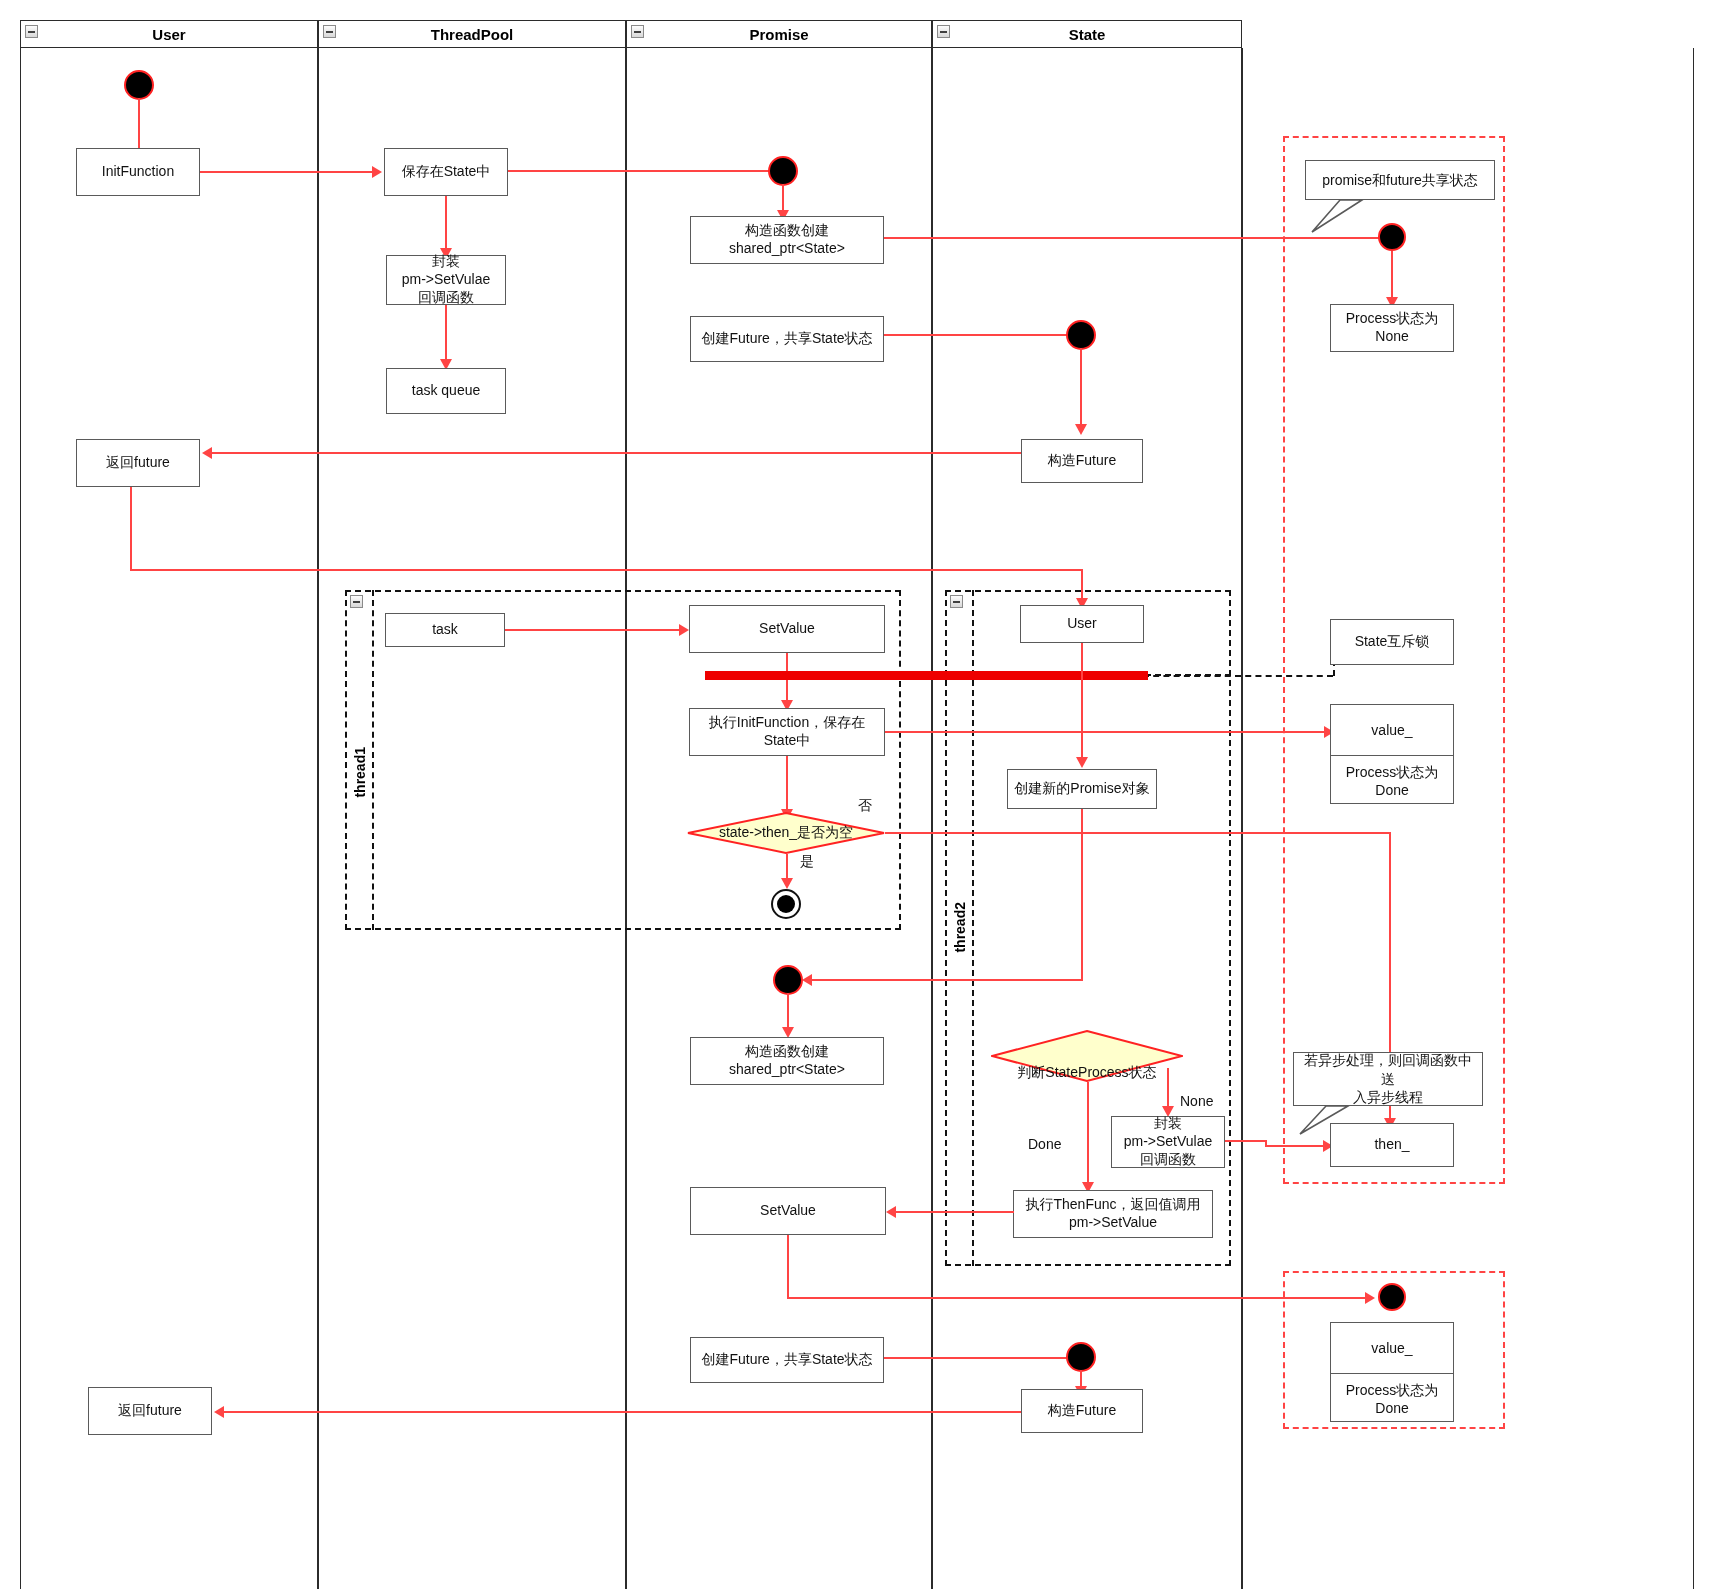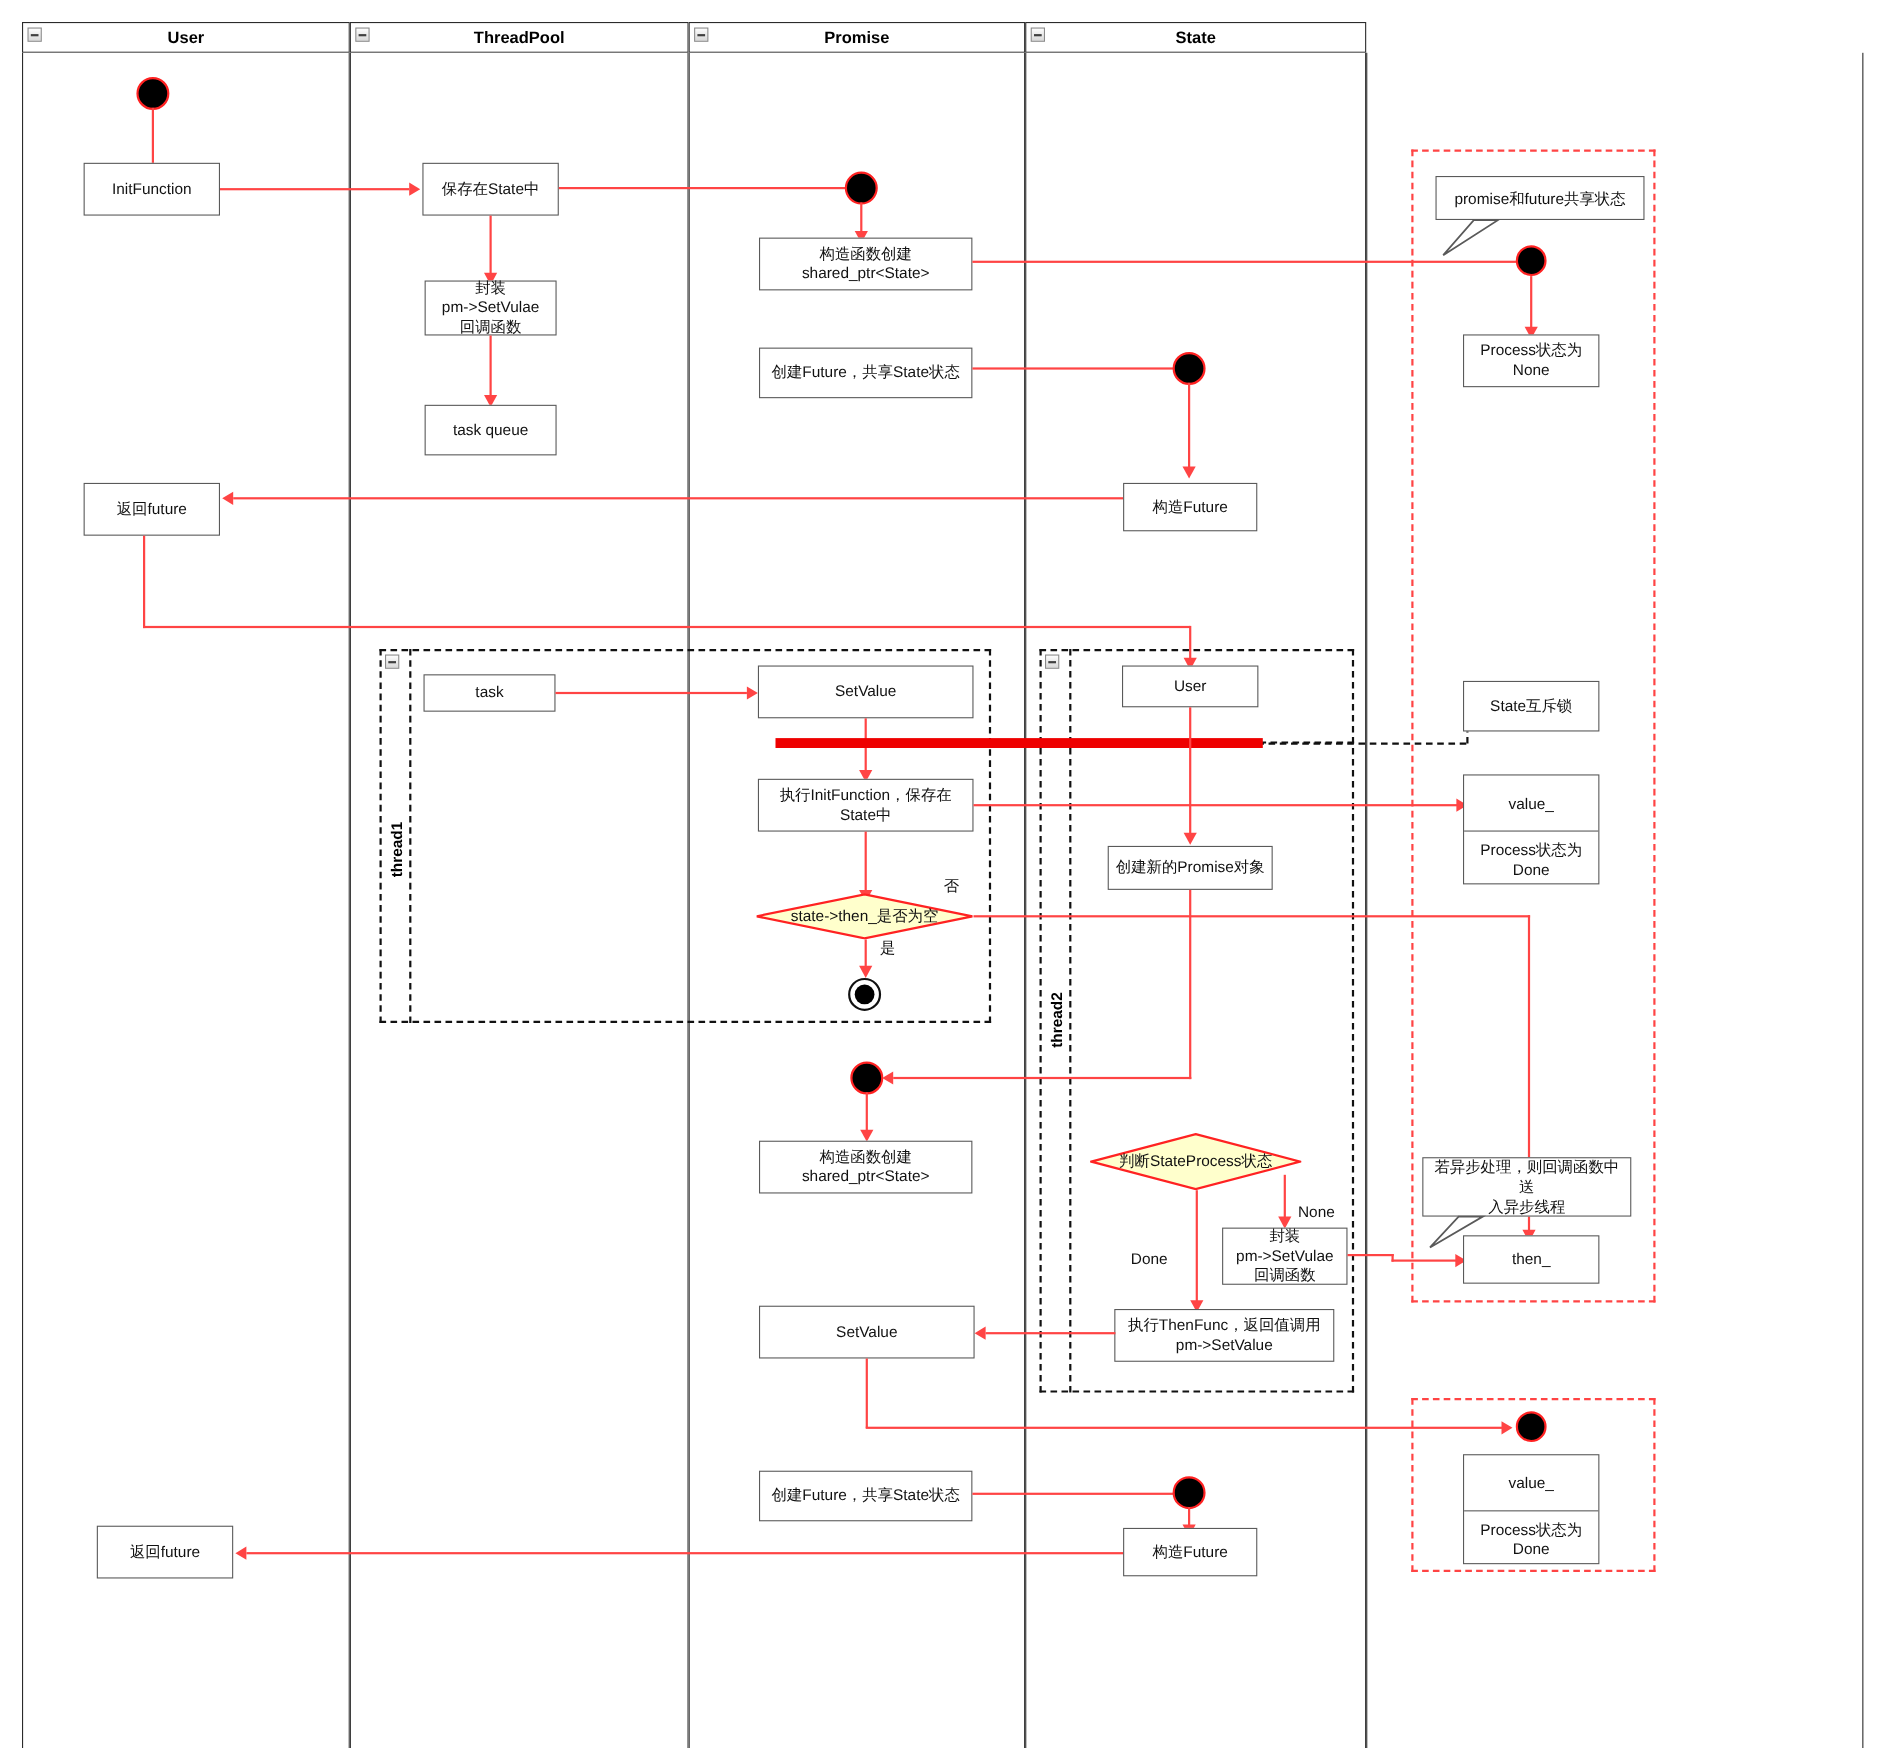--- a/index.html
+++ b/index.html
@@ -212,21 +212,21 @@
 
   <div class="node" style="left:1020px;top:593px;width:124px;height:38px;">User</div>
   <div class="ln lnv" style="left:1081px;top:631px;height:118px;"></div>
   <div class="arrow ar-d" style="left:1076px;top:745px;"></div>
   <div class="node" style="left:1007px;top:757px;width:150px;height:40px;">创建新的Promise对象</div>
 
   <div class="ln lnv" style="left:1081px;top:797px;height:172px;"></div>
   <div class="ln lnh" style="left:812px;top:967px;width:271px;"></div>
   <div class="arrow ar-l" style="left:802px;top:962px;"></div>
 
-  <div class="diamond" style="left:991px;top:1018px;width:192px;height:52px;">
+  <div class="diamond" style="left:991px;top:1018px;width:192px;height:52px;align-items:flex-end;">
     <svg width="192" height="52" viewBox="0 0 192 52">
       <polygon points="96,1 191,26 96,51 1,26" fill="#ffffcc" stroke="#ff2222" stroke-width="2"></polygon>
     </svg>
     <span>判断StateProcess状态</span>
   </div>
   <div class="elabel" style="left:1180px;top:1081px;">None</div>
   <div class="elabel" style="left:1028px;top:1124px;">Done</div>
 
   <div class="ln lnv" style="left:1167px;top:1056px;height:44px;"></div>
   <div class="arrow ar-d" style="left:1162px;top:1094px;"></div>

